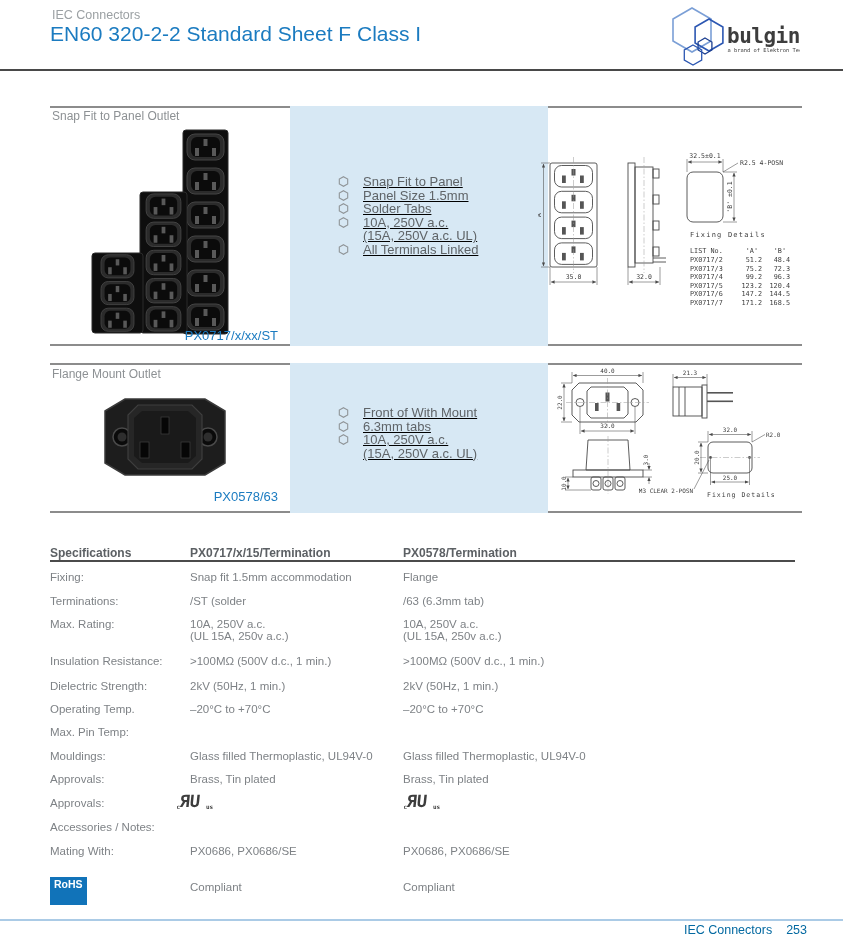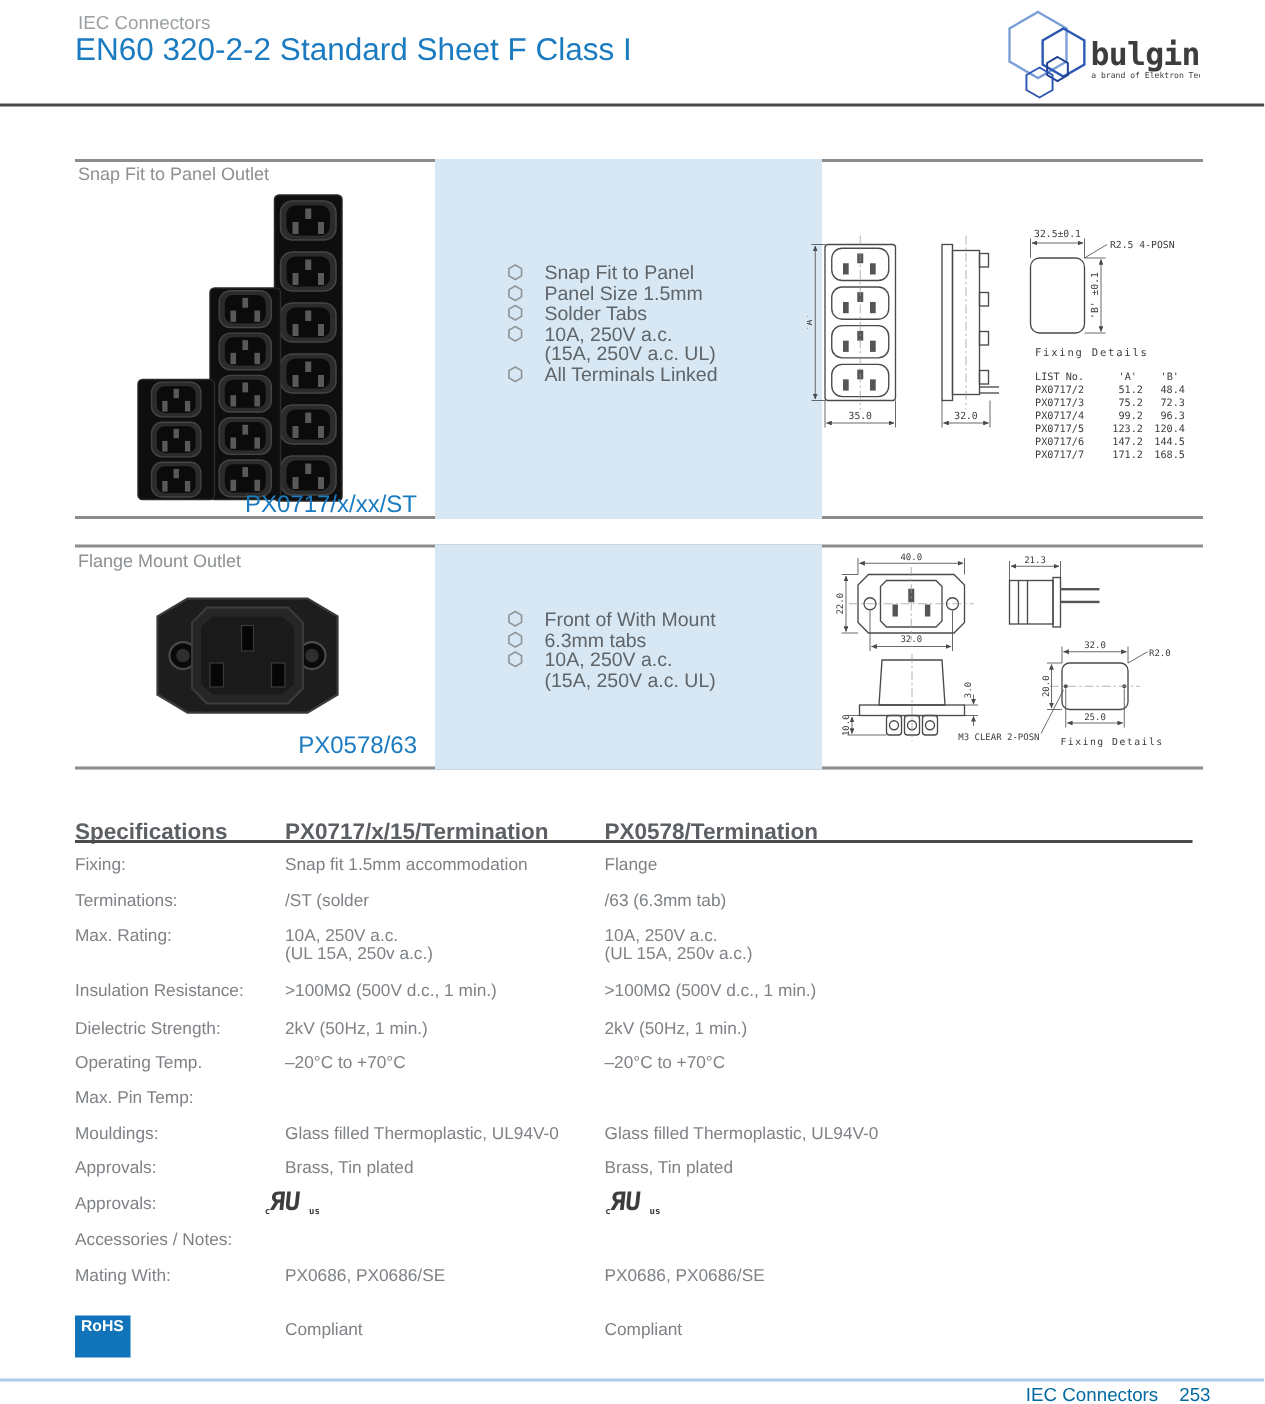--- a/index.html
+++ b/index.html
@@ -3,30 +3,30 @@
 <meta charset="utf-8">
 <style>
   html,body{margin:0;padding:0;background:#fff;}
   .page{position:relative;width:843px;height:936px;background:#fff;overflow:hidden;
         font-family:"Liberation Sans",sans-serif;}
   .abs{position:absolute;}
   .rule{position:absolute;height:2px;}
   .panel{position:absolute;background:#d7e8f4;}
   .sec-title{position:absolute;font-size:12px;color:#8d9194;}
   .part-label{position:absolute;left:50px;width:228px;text-align:right;
-              font-size:16px;color:#1b7bc0;}
-  .feat{position:absolute;left:338px;width:205px;display:flex;flex-direction:column;}
+              font-size:13px;color:#1b7bc0;}
+  .feat{position:absolute;left:338px;width:205px;display:flex;flex-direction:column;text-decoration:underline;}
   .fitem{display:flex;align-items:flex-start;font-size:13px;line-height:13.5px;
          color:#5f6468;white-space:pre-line;}
   .fitem svg{flex:0 0 auto;margin:1px 14px 0 0;}
   .srow{position:absolute;left:50px;width:750px;font-size:11.5px;color:#7e8286;}
   .srow .lbl{position:absolute;left:0;white-space:pre-line;}
   .srow .c1{position:absolute;left:140px;white-space:pre-line;}
   .srow .c2{position:absolute;left:353px;white-space:pre-line;}
-  .shead{font-weight:bold;font-size:15px;color:#5c6064;}
+  .shead{font-weight:bold;font-size:12px;color:#5c6064;}
   .rohs-badge{display:inline-block;background:#1173b9;color:#fff;font-weight:bold;
               font-size:10.5px;padding:1px 4px 15px 4px;}
   .footer-text{position:absolute;right:36px;top:923px;font-size:12.5px;color:#0369a1;}
   .footer-text .pg{margin-left:14px;}
   svg text{font-family:"DejaVu Sans Mono",monospace;fill:#3d3d3d;stroke:none;}
 </style>
 </head>
 <body>
 
 <div class="page">

